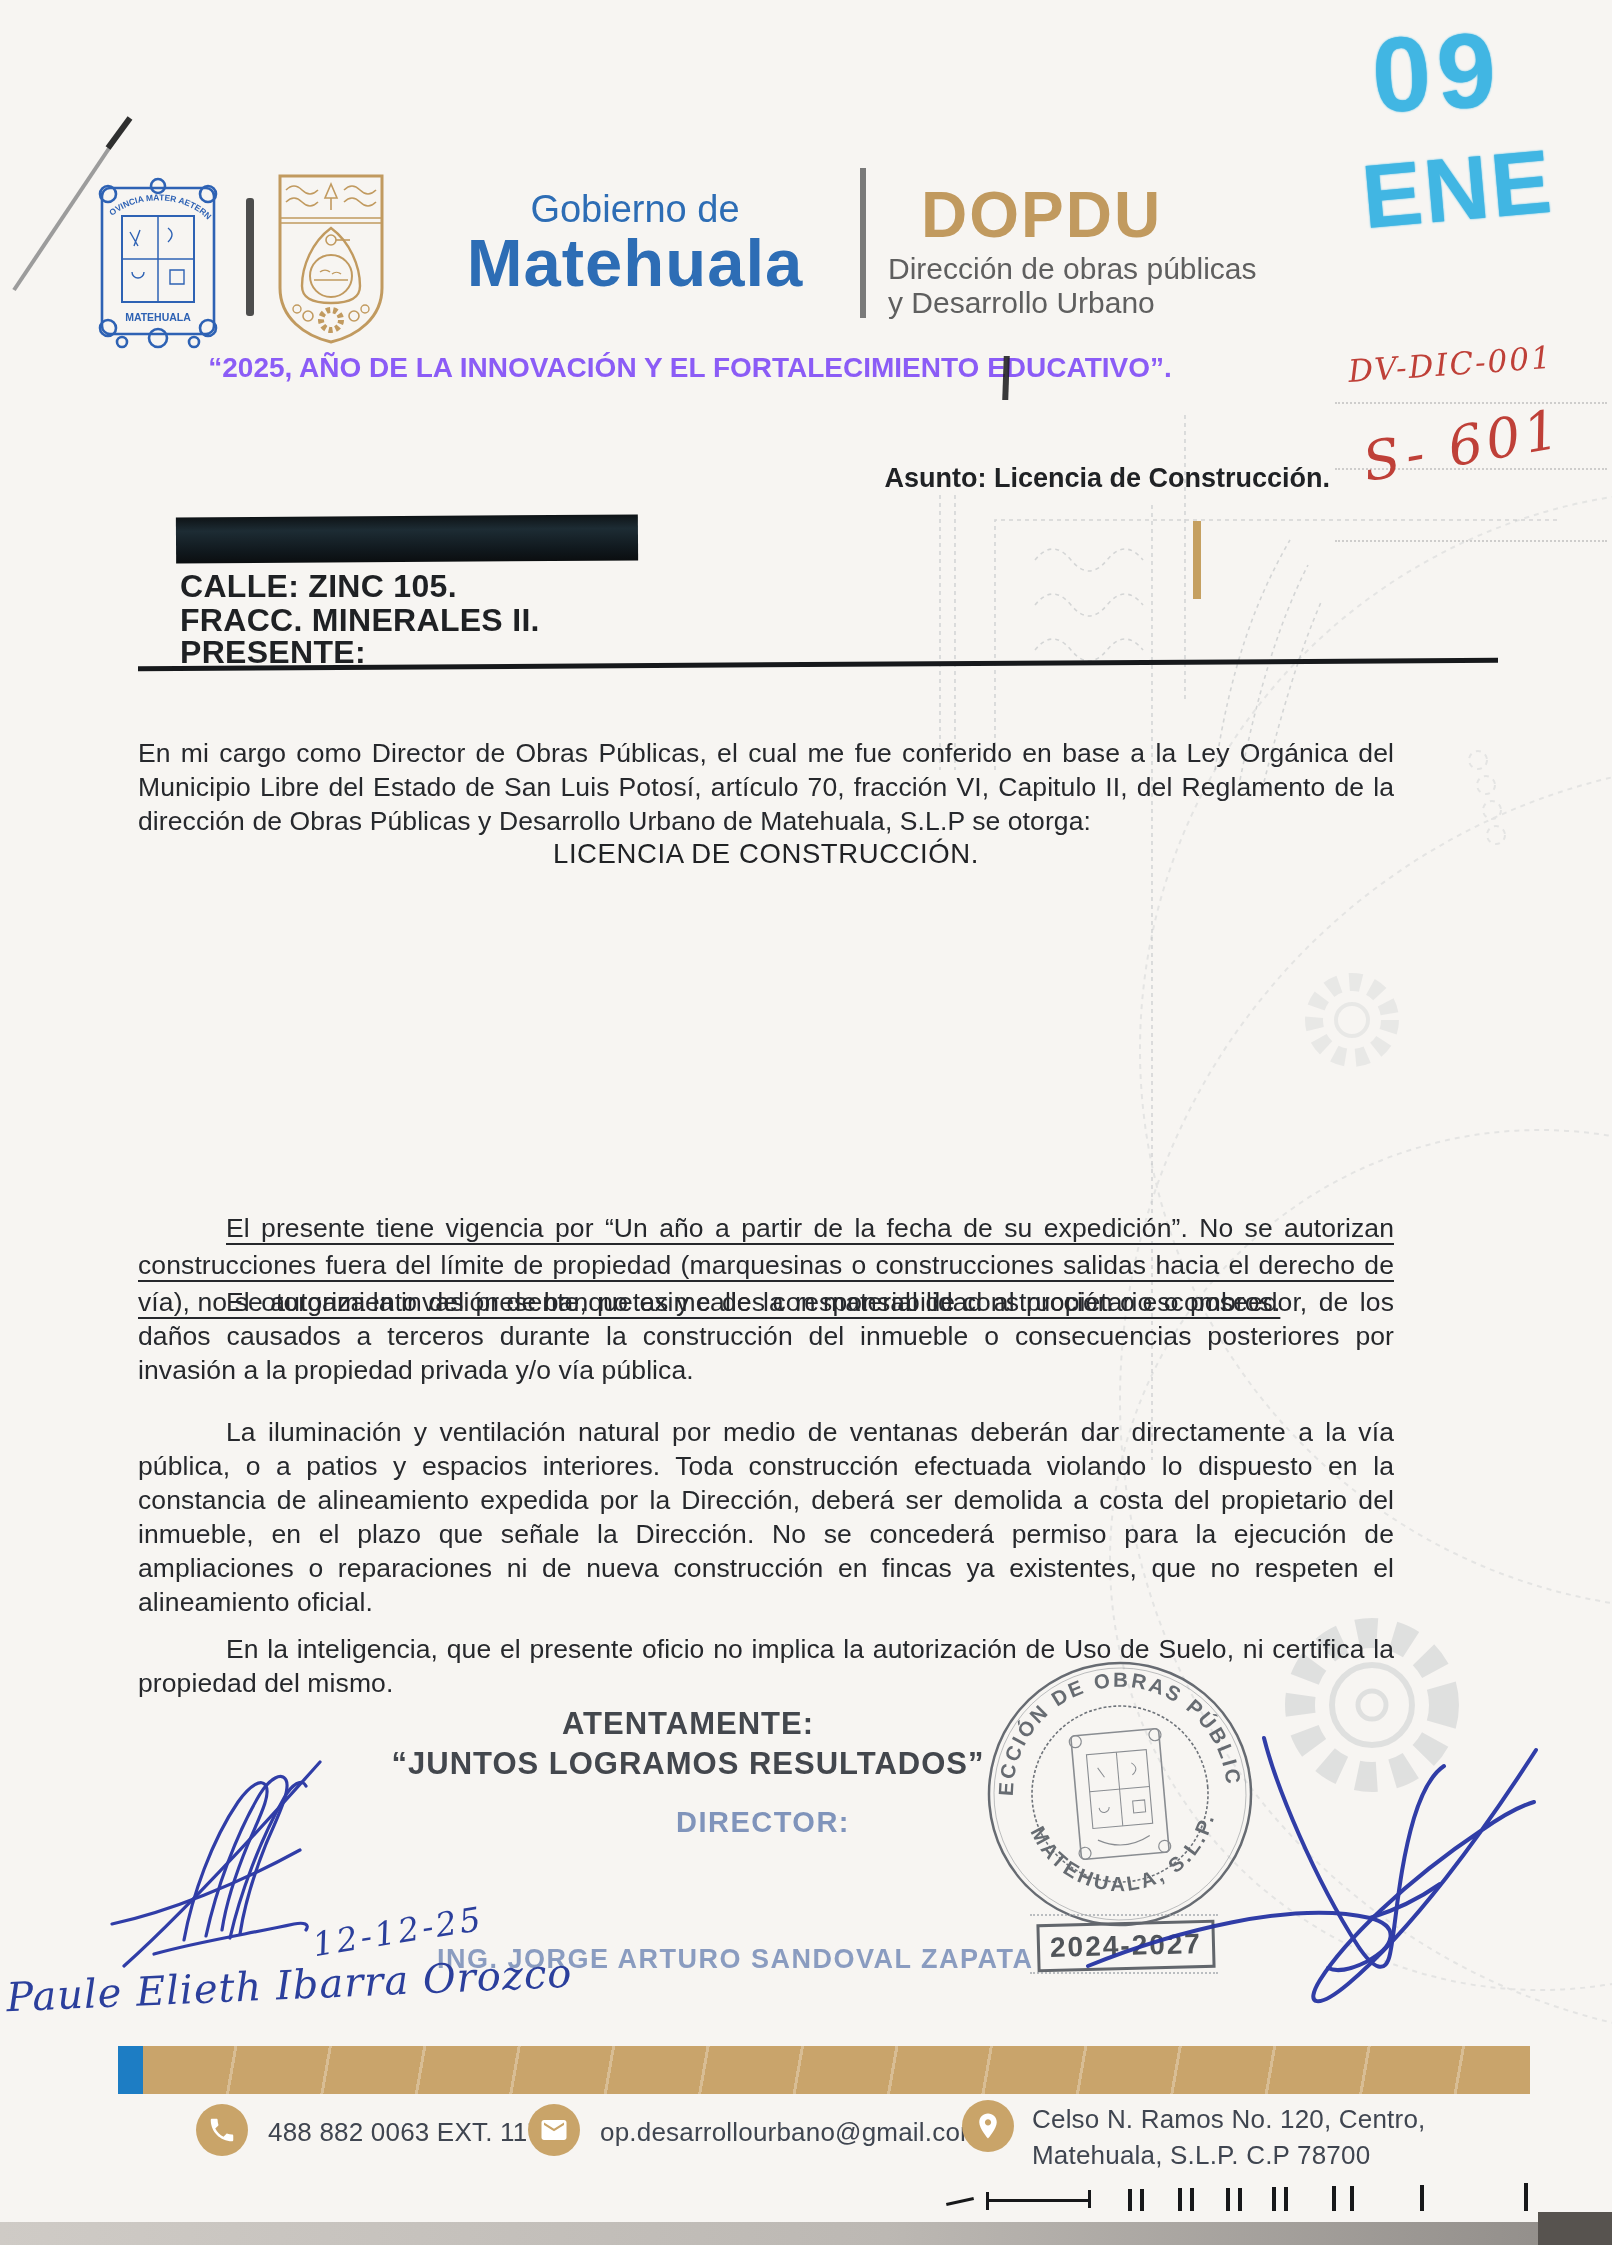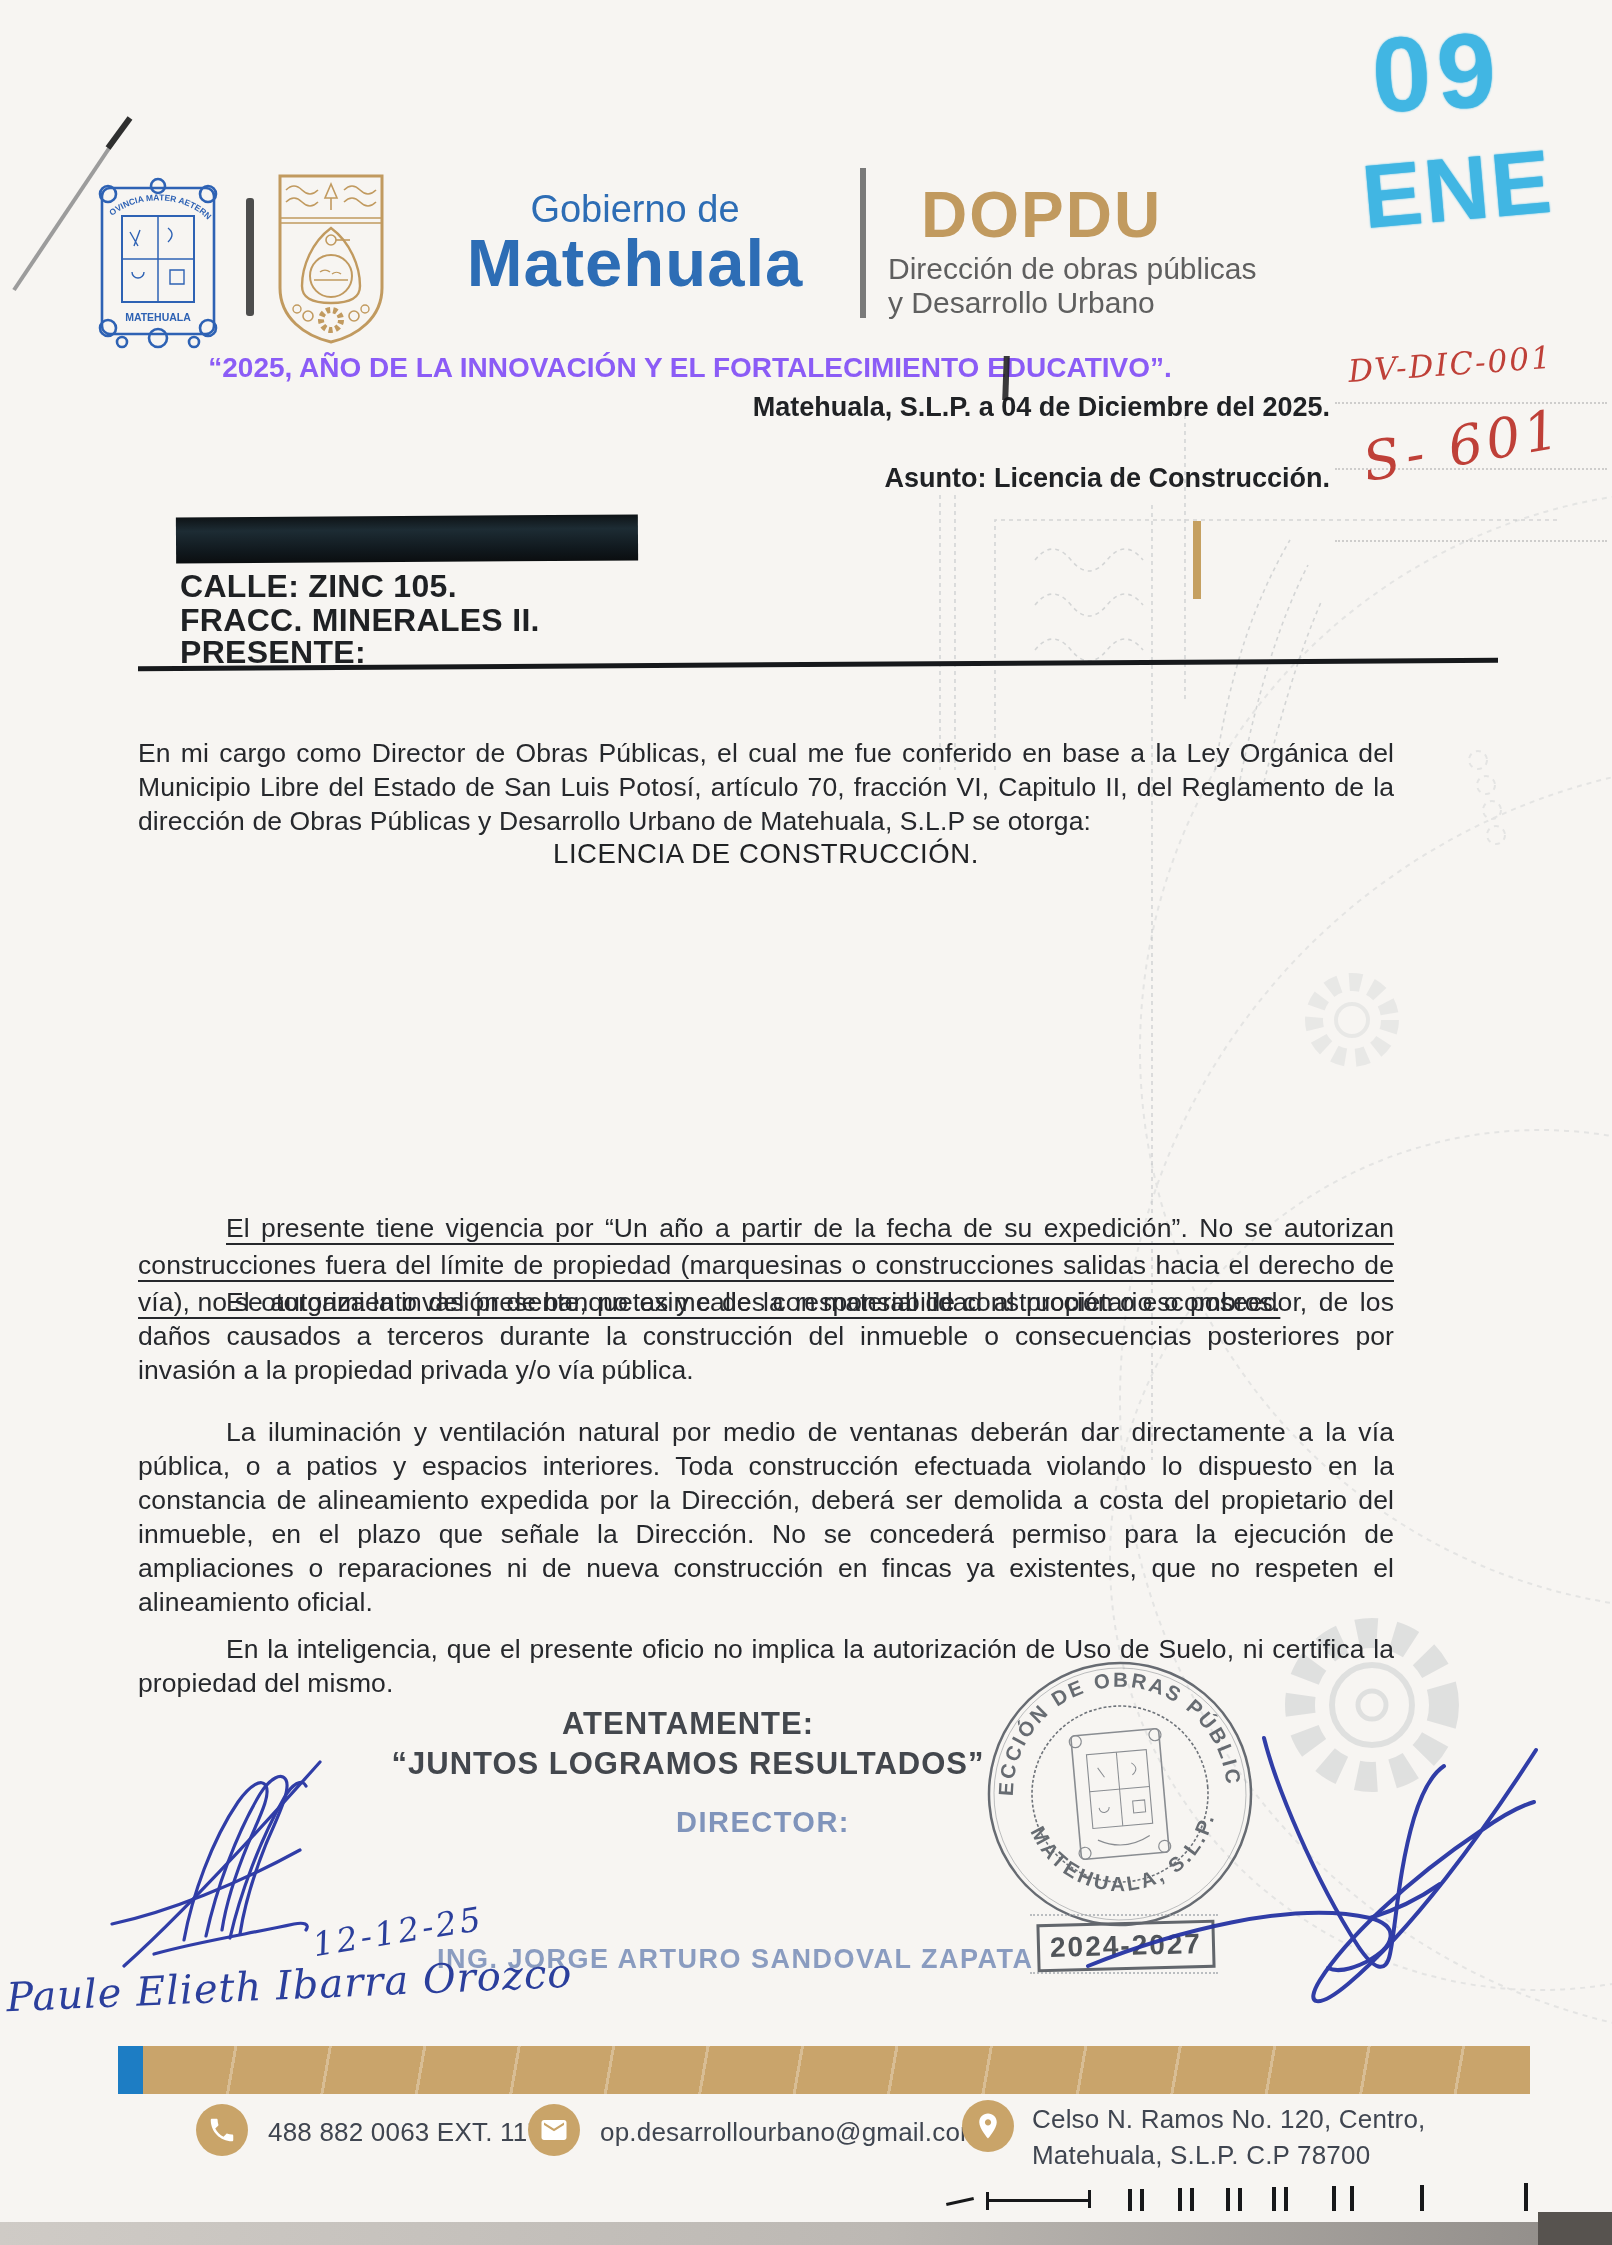--- a/index.html
+++ b/index.html
@@ -118,21 +118,20 @@
   <div class="abs" style="left:420px;top:188px;width:430px;text-align:center;font-size:38px;color:#2d6db5;">Gobierno de</div>
   <div class="abs" style="left:420px;top:224px;width:430px;text-align:center;font-size:67px;font-weight:700;color:#2d6db5;letter-spacing:1px;">Matehuala</div>
 
   <div class="abs" style="left:860px;top:168px;width:6px;height:150px;background:#7a7a7a;"></div>
 
   <div class="abs" style="left:886px;top:178px;font-size:64px;font-weight:700;color:#c19a5f;letter-spacing:2px;margin-left:35px;">DOPDU</div>
   <div class="abs" style="left:888px;top:252px;font-size:30px;color:#5f5f5f;">Dirección de obras públicas</div>
   <div class="abs" style="left:888px;top:286px;font-size:30px;color:#5f5f5f;">y Desarrollo Urbano</div>
 
   <div class="abs" style="left:140px;top:352px;width:1100px;text-align:center;font-size:28px;font-weight:700;color:#8b5cf6;">“2025, AÑO DE LA INNOVACIÓN Y EL FORTALECIMIENTO EDUCATIVO”.</div>
-  <div class="metaline" style="top:392px;">Matehuala, S.L.P. a 04 de Diciembre del 2025.</div>
   <div class="metaline" style="top:463px;">Asunto: Licencia de Construcción.</div>
 
   <div class="dotline" style="left:1335px;top:402px;width:272px;"></div>
   <div class="dotline" style="left:1335px;top:468px;width:272px;"></div>
   <div class="dotline" style="left:1335px;top:540px;width:272px;"></div>
   <div class="abs hand red" style="left:1348px;top:346px;font-size:31px;letter-spacing:2px;transform:rotate(-4deg);">DV-DIC-001</div>
   <div class="abs hand red" style="left:1362px;top:414px;font-size:54px;letter-spacing:4px;transform:rotate(-10deg);">S- 601</div>
 
   <div class="tick" style="left:1003px;top:356px;width:6px;height:44px;transform:rotate(2deg);opacity:.85;"></div>
   <div class="abs" style="left:1193px;top:521px;width:8px;height:78px;background:#c5a061;"></div>

